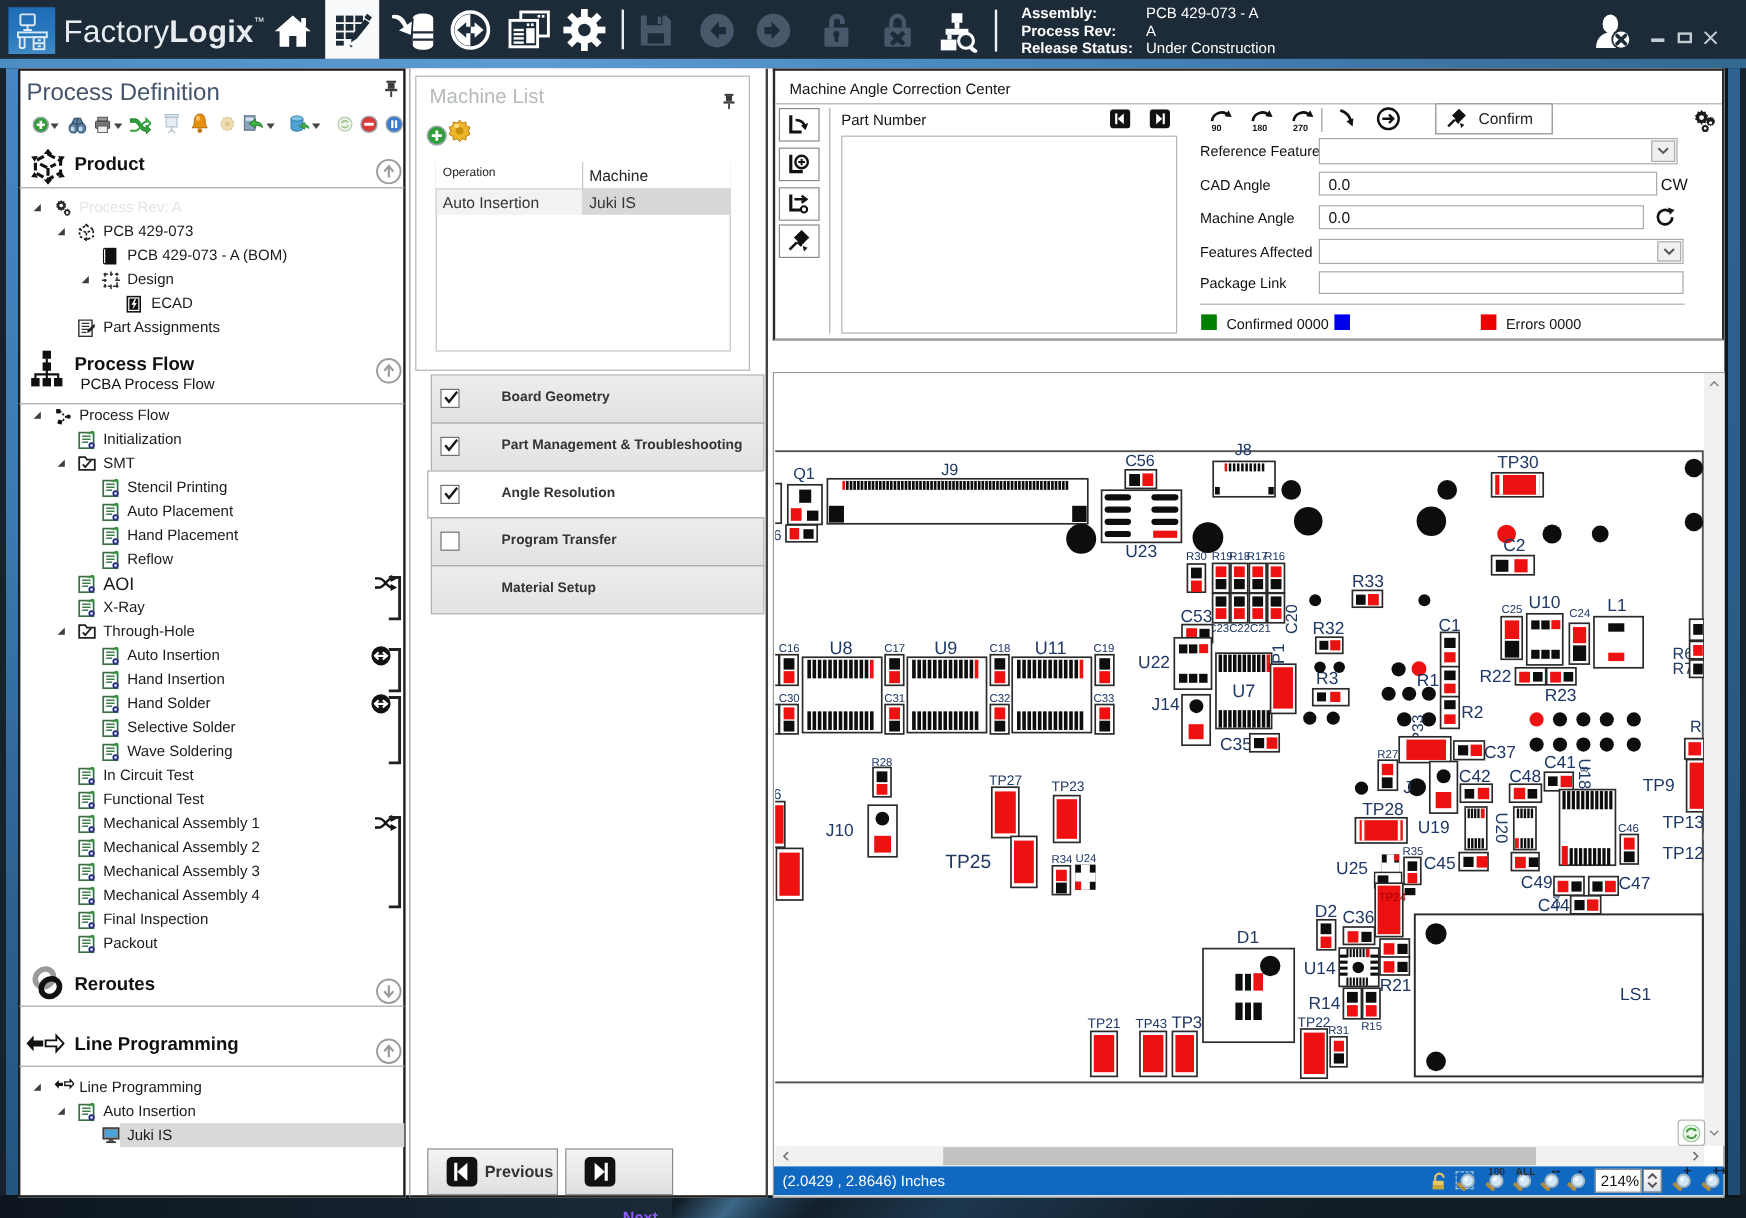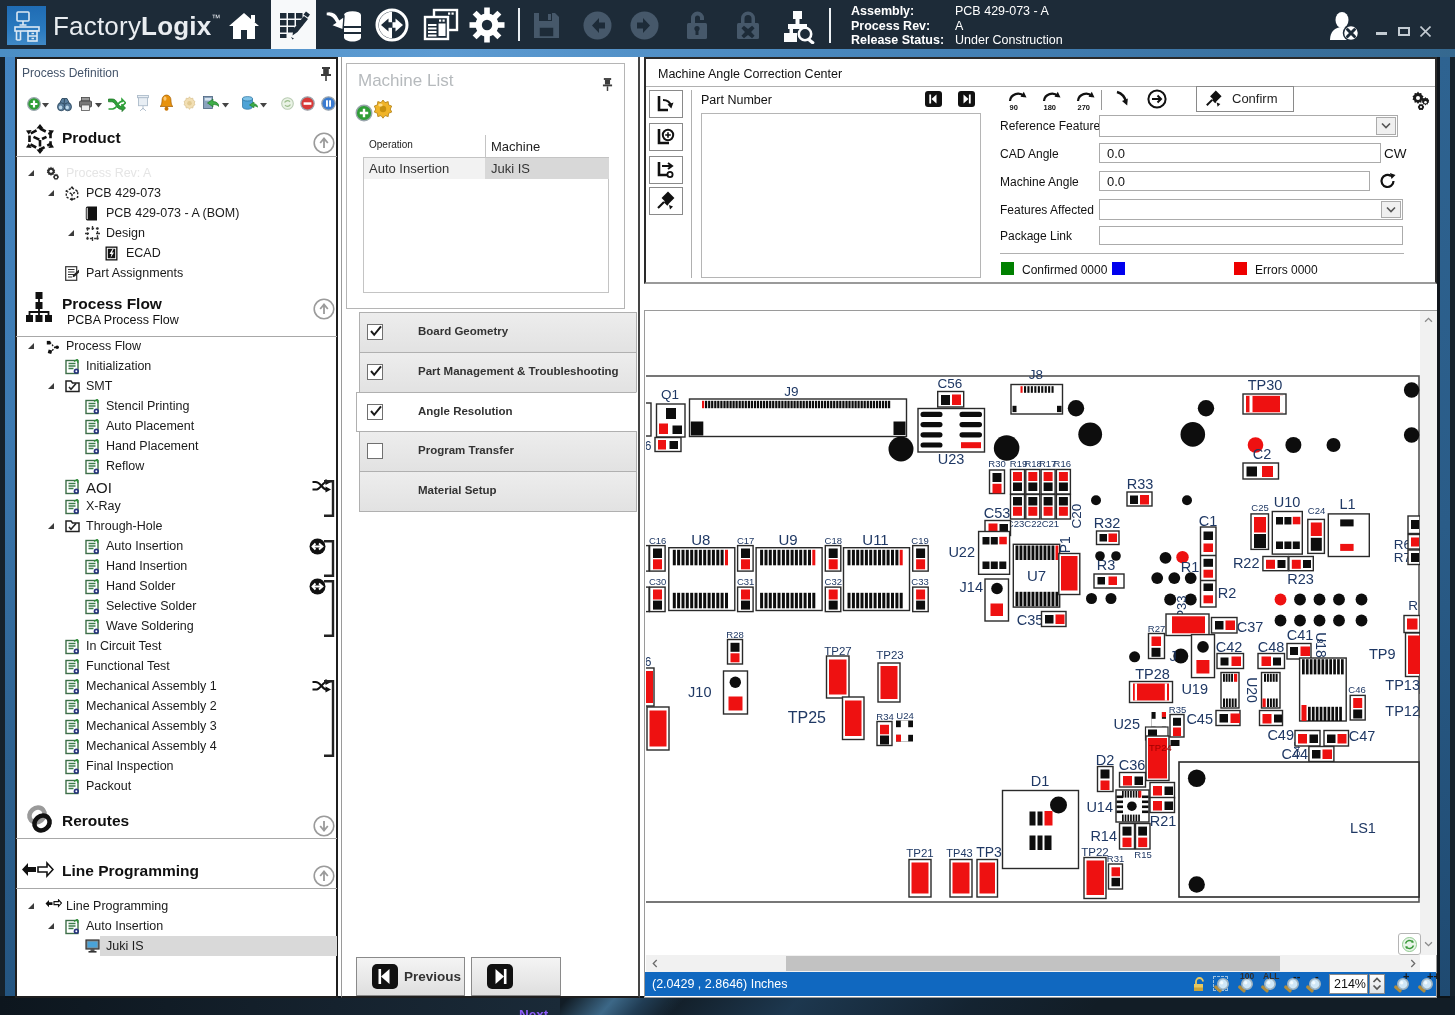--- a/index.html
+++ b/index.html
@@ -158,21 +158,21 @@
 <div class="abs" style="left:0;top:57px;width:5px;height:939px;background:#16222c;"></div>
 <div class="abs" style="left:5px;top:57px;width:10px;height:939px;background:linear-gradient(180deg,#4586c2,#3c79b0 40%,#2c608e 75%,#245581);"></div>
 <div class="abs" style="left:1437px;top:57px;width:3px;height:939px;background:#10161c;"></div>
 <div class="abs" style="left:1440px;top:57px;width:10px;height:939px;background:linear-gradient(180deg,#2e6391,#2a5c88 50%,#1f4a71);"></div>
 <div class="abs" style="left:1450px;top:57px;width:5px;height:939px;background:#16222c;"></div>
 <div class="abs" style="left:5px;top:996px;width:1445px;height:2px;background:#0c1318;"></div>
 
 <div class="abs" style="left:15px;top:57px;width:1422px;height:939px;background:#fff;"></div>
 
 <div class="abs" style="left:15px;top:57px;width:323px;height:941px;background:#fff;border:2px solid #1f1f1f;"></div>
-<div class="abs" style="left:22px;top:66px;font-size:12px;color:#44546a;">Process Definition</div>
+<div class="abs" style="left:22px;top:66px;font-size:20px;color:#44546a;">Process Definition</div>
 <svg class="abs" style="left:320px;top:67px;" width="12" height="14" viewBox="0 0 12 14">
  <g fill="#3c3c3c">
         <rect x="2" y="0" width="8" height="2"></rect>
         <rect x="3.2" y="2" width="5.6" height="5"></rect>
         <rect x="1" y="7" width="10" height="2"></rect>
         <rect x="5.2" y="9" width="1.6" height="5"></rect>
       </g>
 </svg>
 
 <svg class="abs" style="left:27px;top:97px;" width="14" height="14" viewBox="0 0 14 14">

